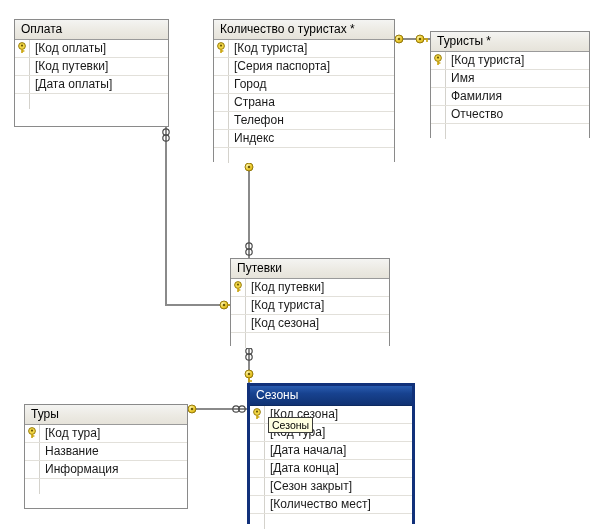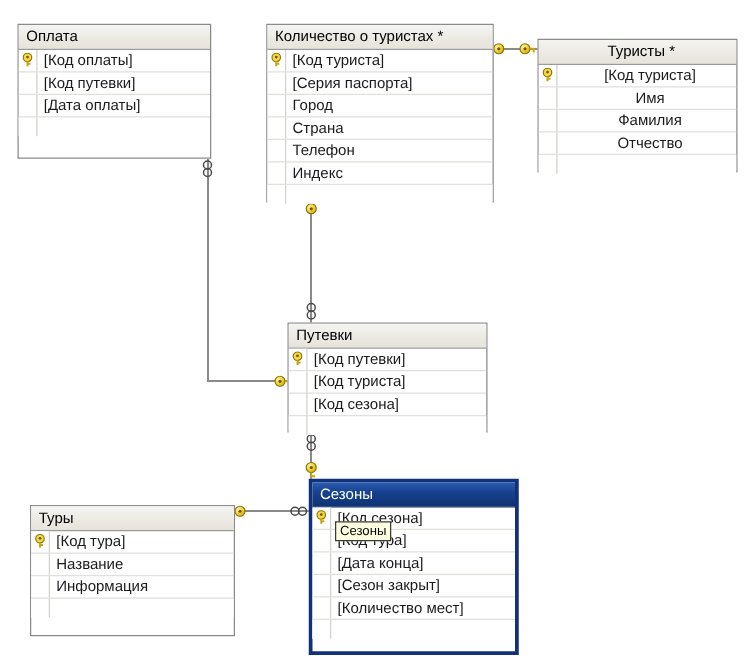--- a/index.html
+++ b/index.html
@@ -215,21 +215,21 @@
                 <path d="M5 7 L5 11 M5 9 L7.4 9" stroke="#caa40c" stroke-width="1.6" fill="none"></path>
               </svg></span>[Код туриста]</div>
           <div class="row">[Серия паспорта]</div>
           <div class="row">Город</div>
           <div class="row">Страна</div>
           <div class="row">Телефон</div>
           <div class="row">Индекс</div>
           <div class="filler"></div>
         </div>
       </div>
-      <div class="table" style="left: 430px; top: 31px; width: 160px; height: 107px; text-align: center;">
+      <div class="table" style="left: 430px; top: 31px; width: 160px; height: 107px;">
         <div class="hdr">Туристы *</div>
         <div class="body">
           <div class="gutter"></div>
           <div class="row"><span class="keycell"><svg width="11" height="12" viewBox="0 0 11 12">
                 <circle cx="5" cy="4" r="3.4" fill="#f3d747" stroke="#8c7205" stroke-width="0.9"></circle>
                 <circle cx="5" cy="3.6" r="1.1" fill="#6d5a06"></circle>
                 <path d="M5 7 L5 11 M5 9 L7.4 9" stroke="#caa40c" stroke-width="1.6" fill="none"></path>
               </svg></span>[Код туриста]</div>
           <div class="row">Имя</div>
           <div class="row">Фамилия</div>
@@ -268,20 +268,21 @@
       <div class="table selected" style="left: 247px; top: 383px; width: 168px; height: 141px;">
         <div class="hdr">Сезоны</div>
         <div class="body">
           <div class="gutter"></div>
           <div class="row"><span class="keycell"><svg width="11" height="12" viewBox="0 0 11 12">
                 <circle cx="5" cy="4" r="3.4" fill="#f3d747" stroke="#8c7205" stroke-width="0.9"></circle>
                 <circle cx="5" cy="3.6" r="1.1" fill="#6d5a06"></circle>
                 <path d="M5 7 L5 11 M5 9 L7.4 9" stroke="#caa40c" stroke-width="1.6" fill="none"></path>
               </svg></span>[Код сезона]</div>
           <div class="row">[Код тура]</div>
+          <div class="row">[Дата начала]</div>
           <div class="row">[Дата конца]</div>
           <div class="row">[Сезон закрыт]</div>
           <div class="row">[Количество мест]</div>
           <div class="filler"></div>
         </div>
       </div>
     </div>
 
   <div class="tooltip" style="left:268px; top:417px;">Сезоны</div>
 

